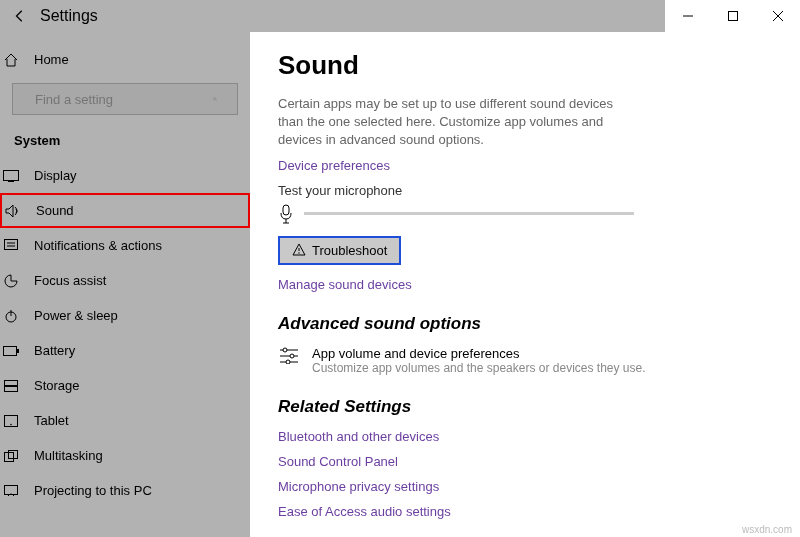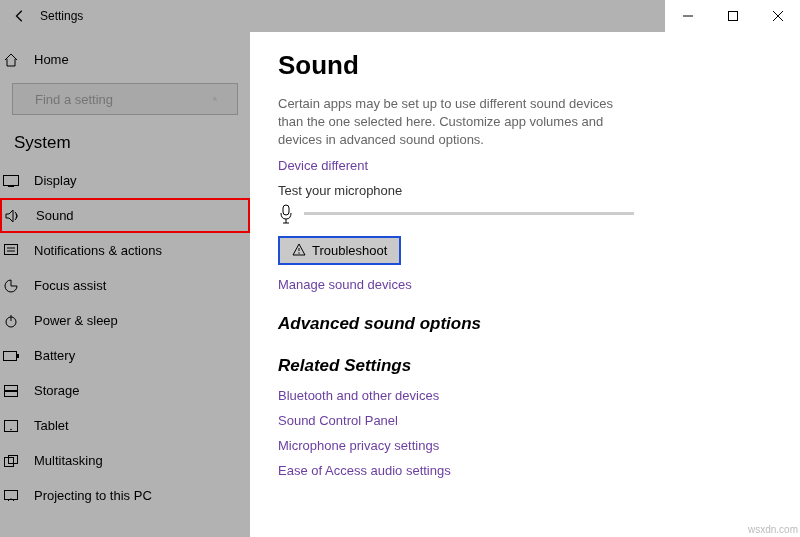--- a/index.html
+++ b/index.html
@@ -1,42 +1,42 @@
 <!DOCTYPE html>
 <html><head>
 <meta charset="utf-8">
 <style>
   * { box-sizing: border-box; font-family: 'Segoe UI', sans-serif; }
   body { margin: 0; width: 800px; height: 537px; background: #fff; overflow: hidden; }
   .titlebar { height: 32px; display: flex; align-items: center; background: #b2b2b2; }
   .titlebar .back { width: 40px; display:flex; align-items:center; justify-content:center; }
-  .titlebar .title { font-size: 12px; color: #000; }
+  .titlebar .title { font-size: 16px; color: #000; }
   .titlebar .win-controls { margin-left:auto; display:flex; background:#fff; height:100%; }
   .titlebar .win-controls div { width:45px; display:flex; align-items:center; justify-content:center; font-size:12px; }
   .layout { display:flex; height:505px; }
   .sidebar { width:250px; background:#b2b2b2; padding:10px 0; }
   .sb-item { display:flex; align-items:center; height:35px; padding:0 2px; font-size:13px; color:#000; cursor:pointer; gap:14px; }
   .sb-item .icon { width:18px; display:flex; align-items:center; justify-content:center; }
   .sb-highlight { border:2px solid #e60000; }
   .search { margin:6px 12px 10px; height:32px; background:#a8a8a8; border:1px solid #888; display:flex; align-items:center; padding:0 20px; }
   .search input { flex:1; background:transparent; border:none; outline:none; font-size:13px; color:#333; }
-  .sb-heading { font-weight:400; font-size:17px; padding:8px 14px 10px; }
+  .sb-heading { font-weight:700; font-size:13px; padding:8px 14px 10px; }
   .main { flex:1; padding:18px 28px 10px; overflow:hidden; position:relative; background:#fff; }
   h1 { font-weight:600; font-size:26px; margin:0 0 14px; }
   .desc { font-size:13px; color:#666; max-width:350px; line-height:1.4; margin-bottom:8px; }
   .link { font-size:13px; color:#6b3fa0; cursor:pointer; display:block; margin-bottom:10px; }
   .label { font-size:13px; color:#333; margin-bottom:6px; }
   .mic-row { display:flex; align-items:center; gap:10px; margin-bottom:12px; }
   .mic-bar { flex:1; height:3px; background:#ccc; max-width:330px; }
   .btn { display:inline-flex; align-items:center; gap:6px; background:#c9c9c9; border:2px solid #1d4ed8; padding:5px 12px; font-size:13px; cursor:pointer; margin-bottom:12px; }
   .section-h { font-weight:600; font-size:17px; margin:22px 0 12px;font-style:italic; }
   .pref-row { display:flex; gap:12px; align-items:flex-start; }
   .pref-title { font-size:13px; color:#000; }
   .pref-sub { font-size:12px; color:#888; }
-  .watermark { position:absolute; bottom:2px; right:2px; font-size:10px; color:#bbb; }
+  .watermark { position:absolute; bottom:2px; right:8px; font-size:10px; color:#bbb; }
 </style>
 </head>
 <body>
 
 <div class="titlebar">
   <div class="back">
     <svg width="14" height="14" viewBox="0 0 16 16">
         <path d="M10 2 L4 8 L10 14" stroke="#000" stroke-width="1.5" fill="none"></path>
       </svg>
   </div>
@@ -167,40 +167,54 @@
             <path d="M4 11 Q7 7 10 11" stroke="#000" fill="none"></path>
           </svg>
         </span>
       <span>Projecting to this PC</span>
     </div>
   </div>
 
   <div class="main">
     <h1>Sound</h1>
     <div class="desc">Certain apps may be set up to use different sound devices than the one selected here. Customize app volumes and devices in advanced sound options.</div>
-    <a class="link">Device different</a>
+    <a class="link">Device preferences</a>
     <div class="label">Test your microphone</div>
     <div class="mic-row">
       <svg width="16" height="20" viewBox="0 0 16 20">
           <rect x="5" y="1" width="6" height="10" rx="3" stroke="#000" fill="none"></rect>
           <path d="M3 9 Q3 15 8 15 Q13 15 13 9 M8 15 V19 M5 19 H11" stroke="#000" fill="none"></path>
         </svg>
       <div class="mic-bar"></div>
     </div>
     <div class="btn">
       <svg width="14" height="14" viewBox="0 0 14 14">
           <path d="M7 1 L13 12 H1 Z" stroke="#000" fill="none"></path>
           <line x1="7" y1="5" x2="7" y2="8" stroke="#000"></line>
           <circle cx="7" cy="10" r="0.7" fill="#000"></circle>
         </svg>
       <span>Troubleshoot</span>
     </div>
     <a class="link">Manage sound devices</a>
 
     <div class="section-h">Advanced sound options</div>
+    <div class="pref-row">
+      <svg width="22" height="18" viewBox="0 0 22 18">
+          <line x1="2" y1="4" x2="20" y2="4" stroke="#000"></line>
+          <circle cx="7" cy="4" r="2" stroke="#000" fill="#fff"></circle>
+          <line x1="2" y1="10" x2="20" y2="10" stroke="#000"></line>
+          <circle cx="14" cy="10" r="2" stroke="#000" fill="#fff"></circle>
+          <line x1="2" y1="16" x2="20" y2="16" stroke="#000"></line>
+          <circle cx="10" cy="16" r="2" stroke="#000" fill="#fff"></circle>
+        </svg>
+      <div>
+        <div class="pref-title">App volume and device preferences</div>
+        <div class="pref-sub">Customize app volumes and the speakers or devices they use.</div>
+      </div>
+    </div>
 
     <div class="section-h">Related Settings</div>
     <a class="link">Bluetooth and other devices</a>
     <a class="link">Sound Control Panel</a>
     <a class="link">Microphone privacy settings</a>
     <a class="link">Ease of Access audio settings</a>
 
     <div class="watermark">wsxdn.com</div>
   </div>
 </div>

